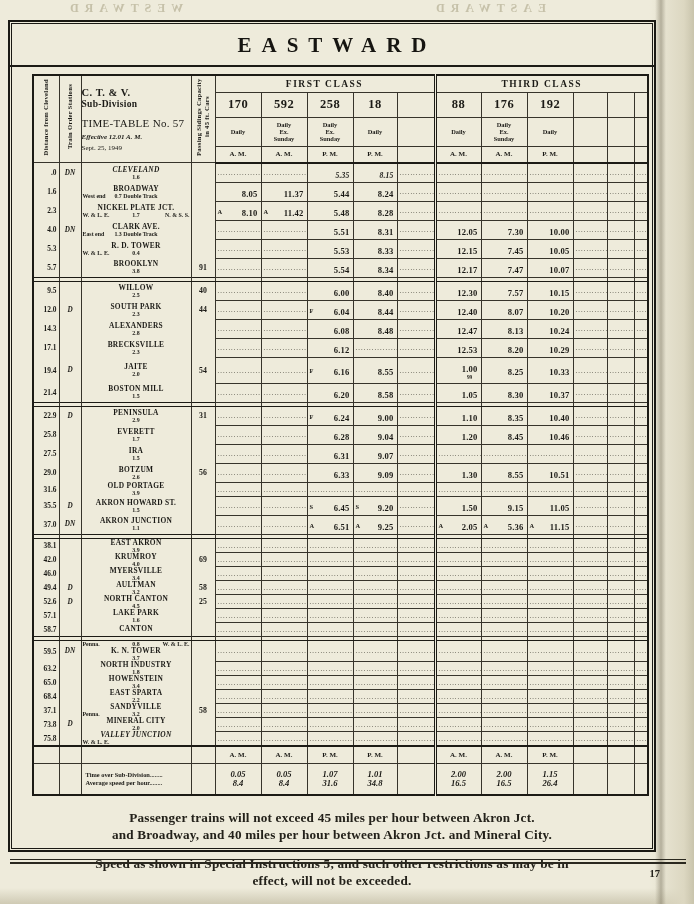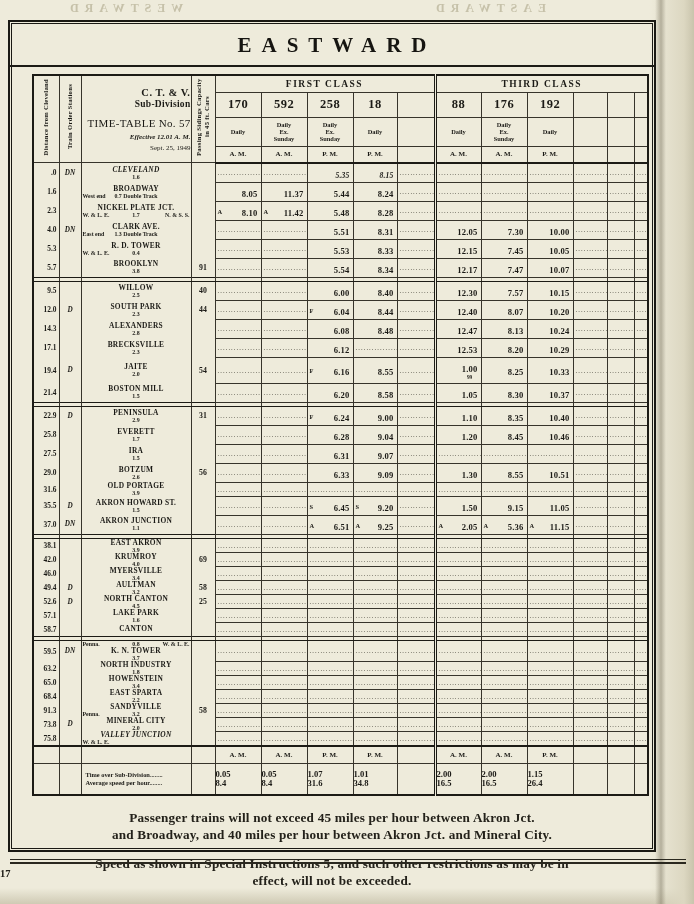--- a/index.html
+++ b/index.html
@@ -20,21 +20,21 @@
   .tt th,.tt td{border-left:1px solid #37342b;border-right:1px solid #37342b;padding:0;color:#1b1a16;overflow:hidden;}
   .tt th{border-top:1px solid #37342b;border-bottom:1px solid #37342b;font-weight:700;}
   .dbl{border-left:3px double #1c1b15 !important;}
   
   .classhdr{font-size:9.5px;letter-spacing:1.5px;height:15px;text-align:center;}
   .hdr-train th{font-size:12.5px;height:23px;text-align:center;letter-spacing:.5px;}
   .hdr-freq th{font-size:6.4px;line-height:7px;height:27px;text-align:center;white-space:pre-line;font-weight:700;}
   .hdr-ampm th{font-size:7px;height:14px;text-align:center;border-bottom:2.5px solid #1c1b15;}
   .vert{writing-mode:vertical-rl;transform:rotate(180deg);font-size:6.6px;font-weight:700;line-height:1.25;letter-spacing:.3px;display:inline-block;max-height:82px;text-align:center;}
   th.vcell{text-align:center;vertical-align:middle;}
-  .subdiv{vertical-align:middle;text-align:right;}
+  .subdiv{vertical-align:middle;text-align:left;}
   .sd1{font-size:10.5px;font-weight:700;letter-spacing:.5px;}
   .sd2{font-size:9.5px;font-weight:700;letter-spacing:.3px;margin-top:1px;}
   .sd3{font-size:11px;font-weight:400;margin-top:8px;letter-spacing:.3px;}
   .sd4{font-size:7px;font-weight:700;margin-top:4px;font-style:italic;}
   .sd5{font-size:7px;font-weight:400;margin-top:3px;}
   
   .srow td.time{border-top:1px solid #37342b;border-bottom:1px solid #37342b;position:relative;text-align:right;vertical-align:middle;height:13px;}
   .srow td.dist{font-size:7.4px;font-weight:700;text-align:right;padding-right:2px;vertical-align:middle;}
   .srow td.orders{font-size:7.2px;font-weight:700;text-align:center;vertical-align:middle;font-style:italic;}
   .srow td.siding{font-size:7.8px;font-weight:700;text-align:center;vertical-align:middle;}
@@ -47,26 +47,26 @@
   .tval{display:inline-block;padding-right:3px;}
   .num{font-size:8.6px;font-weight:700;letter-spacing:.2px;}
   .it .num{font-style:italic;font-size:7.6px;text-align:right;}
   .flag{position:absolute;left:2px;top:50%;transform:translateY(-50%);font-size:6.4px;font-weight:700;}
   .sub{display:block;font-size:5.4px;line-height:4px;font-weight:700;text-align:center;margin-top:-1px;}
   tr.gap td{border-top:1.5px solid #1c1b15;border-bottom:1.5px solid #1c1b15;height:3px;padding:0;}
   
   .ftr-ampm td{border-top:2.5px solid #1c1b15;border-bottom:1px solid #37342b;height:16px;text-align:center;font-size:7px;font-weight:700;vertical-align:middle;}
   .ftr-sum td{border-top:1px solid #37342b;height:30px;vertical-align:middle;text-align:center;}
   .sumlabel{font-size:6.4px;line-height:8px;font-weight:600;white-space:pre-line;text-align:left;padding-left:4px;}
-  .sumline{display:block;font-size:8.6px;font-weight:700;line-height:9px;text-align:left;}
+  .sumline{display:block;font-size:8.6px;font-weight:700;line-height:9px;text-align:center;font-style:italic;}
   
   .notes{margin-top:13px;text-align:center;}
   .notep{font-size:13.2px;font-weight:600;line-height:1.32;white-space:pre-line;margin:0 auto 11px auto;letter-spacing:.2px;color:#23211a;}
   .bottom-rule{position:absolute;left:10px;right:8px;top:859px;height:2px;border-top:1.5px solid #2a281f;border-bottom:2.5px solid #2a281f;}
-  .pagenum{position:absolute;top:868px;left:0;width:660px;text-align:left;font-size:10.5px;font-weight:700;color:#23211a;}
+  .pagenum{position:absolute;top:868px;left:0;width:660px;text-align:right;font-size:10.5px;font-weight:700;color:#23211a;}
 </style>
 </head>
 <body>
 
 <div class="page">
   <div class="bleed left">WESTWARD</div>
   <div class="bleed right">EASTWARD</div>
 
   <div class="frame">
     <div class="title">EASTWARD</div>
@@ -1312,21 +1312,21 @@
               <span class="dots">......................</span>
             </td>
             <td class="time c13">
               <span class="dots">......................</span>
             </td>
             <td class="time c14">
               <span class="dots">......................</span>
             </td>
           </tr>
           <tr class="srow">
-            <td class="c0 dist">91.3</td>
+            <td class="c0 dist">37.1</td>
             <td class="c1 orders"></td>
             <td class="c2 station">
               <div class="name">SANDYVILLE</div>
               <div class="note"><span class="nl">Penna.</span><span class="nc">3.2</span></div>
             </td>
             <td class="c3 siding">58</td>
             <td class="time c4">
               <span class="dots">......................</span>
             </td>
             <td class="time c5">

